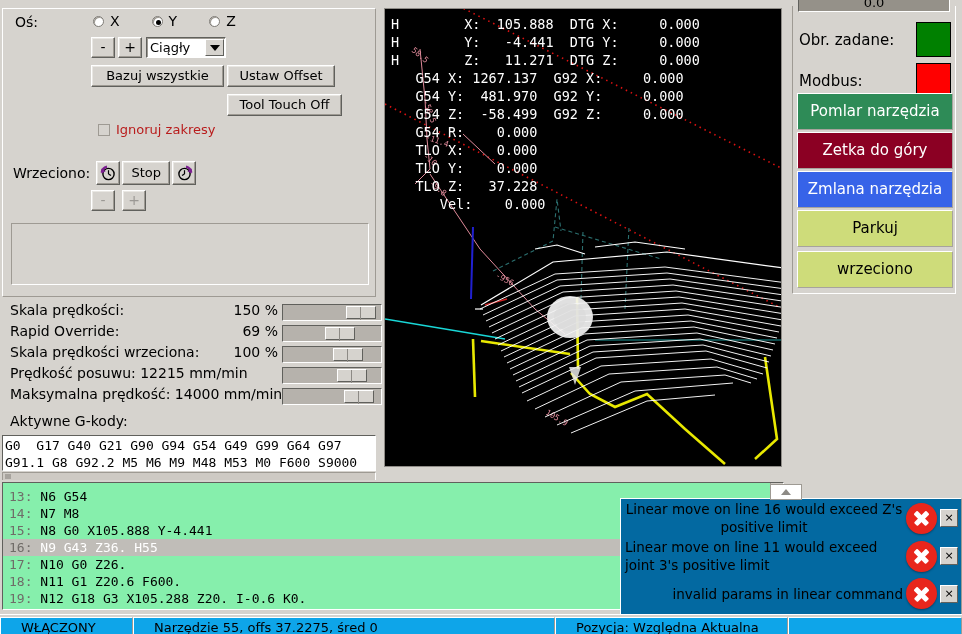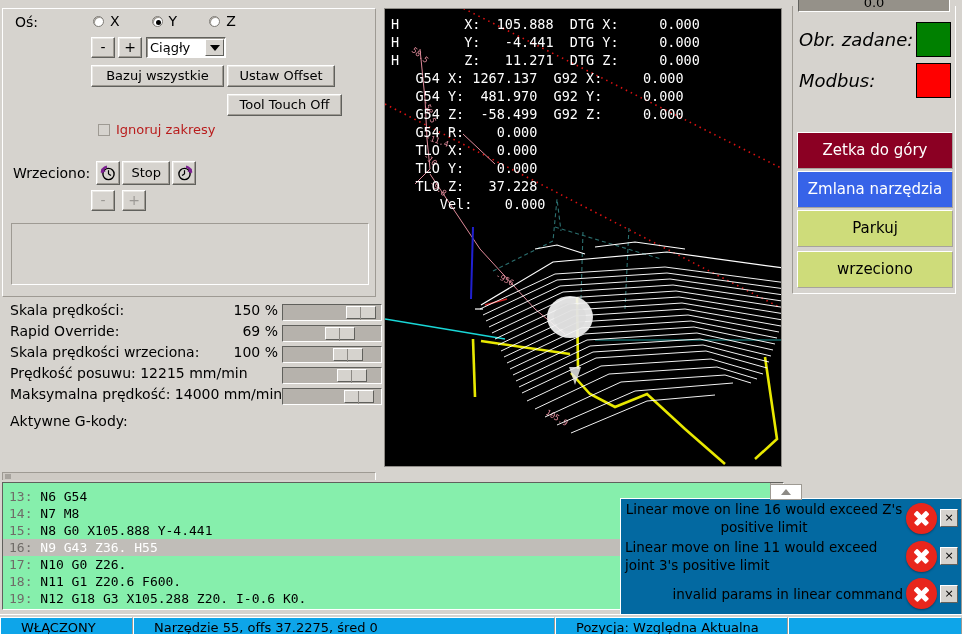--- a/index.html
+++ b/index.html
@@ -167,21 +167,21 @@
     border-right-color:#fff; border-bottom-color:#fff;
   }
   #top-field {
     position:absolute; left:5px; top:-12px; width:152px; height:18px;
     background:#959189; border:1px solid #60605c;
     border-right-color:#fff; border-bottom-color:#fff;
     text-align:center; font-size:13px; color:#000; line-height:16px;
     overflow:hidden;
   }
   .ind-row { position:absolute; left:6px; display:flex; align-items:center; width:152px; }
-  .ind-label { font-size:18px; flex:1;font-style:italic; }
+  .ind-label { font-size:15px; flex:1; }
   .ind-lamp { width:35px; height:35px; border:1px solid #000; }
   .big-btn {
     position:absolute; left:4px; width:156px; height:37px;
     font-size:15px; line-height:35px; text-align:center;
     border:1px solid #fff; border-right-color:#a7a39d; border-bottom-color:#a7a39d;
     cursor:pointer; overflow:hidden;
   }
 
   
   #prog-wrap {
@@ -377,20 +377,22 @@
     <div class="sl-row">
       <span class="sl-label">Maksymalna prędkość:   14000 mm/min</span>
       <div class="slider">
         <div class="thumb" style="left:61px"></div>
       </div>
     </div>
 
     <div id="gcode-label">Aktywne G-kody:</div>
   </div>
 
+  <div id="gcode-box">G0  G17 G40 G21 G90 G94 G54 G49 G99 G64 G97
+G91.1 G8 G92.2 M5 M6 M9 M48 M53 M0 F600 S9000</div>
 
   <div id="gcode-hscroll">
     <div class="grip"></div>
   </div>
 
   <div id="plot-wrap">
     <div id="plot">
 
       <svg id="plot-svg" width="398" height="459">
 
@@ -496,20 +498,21 @@
       <div class="ind-row" style="top:16px">
         <span class="ind-label">Obr. zadane:</span>
         <span class="ind-lamp" id="lamp0" style="background: rgb(0, 128, 0);"></span>
       </div>
 
       <div class="ind-row" style="top:57px">
         <span class="ind-label">Modbus:</span>
         <span class="ind-lamp" id="lamp1" style="background: rgb(255, 0, 0);"></span>
       </div>
 
+      <div class="big-btn" id="sb-btn0" style="top: 87px; background: rgb(46, 139, 87); color: rgb(255, 255, 255);">Pomlar narzędzia</div>
       <div class="big-btn" id="sb-btn1" style="top: 126px; background: rgb(139, 0, 35); color: rgb(255, 255, 255);">Zetka do góry</div>
       <div class="big-btn" id="sb-btn2" style="top: 165px; background: rgb(55, 99, 232); color: rgb(255, 255, 255); text-align: center;">Zmlana narzędzia</div>
       <div class="big-btn" id="sb-btn3" style="top: 204px; background: rgb(206, 220, 122); color: rgb(0, 0, 0);">Parkuj</div>
       <div class="big-btn" id="sb-btn4" style="top: 245px; background: rgb(206, 220, 122); color: rgb(0, 0, 0);">wrzeciono</div>
     </div>
   </div>
 
   <div id="prog-wrap">
     <div id="prog">
       <div style="height:5px"></div>

